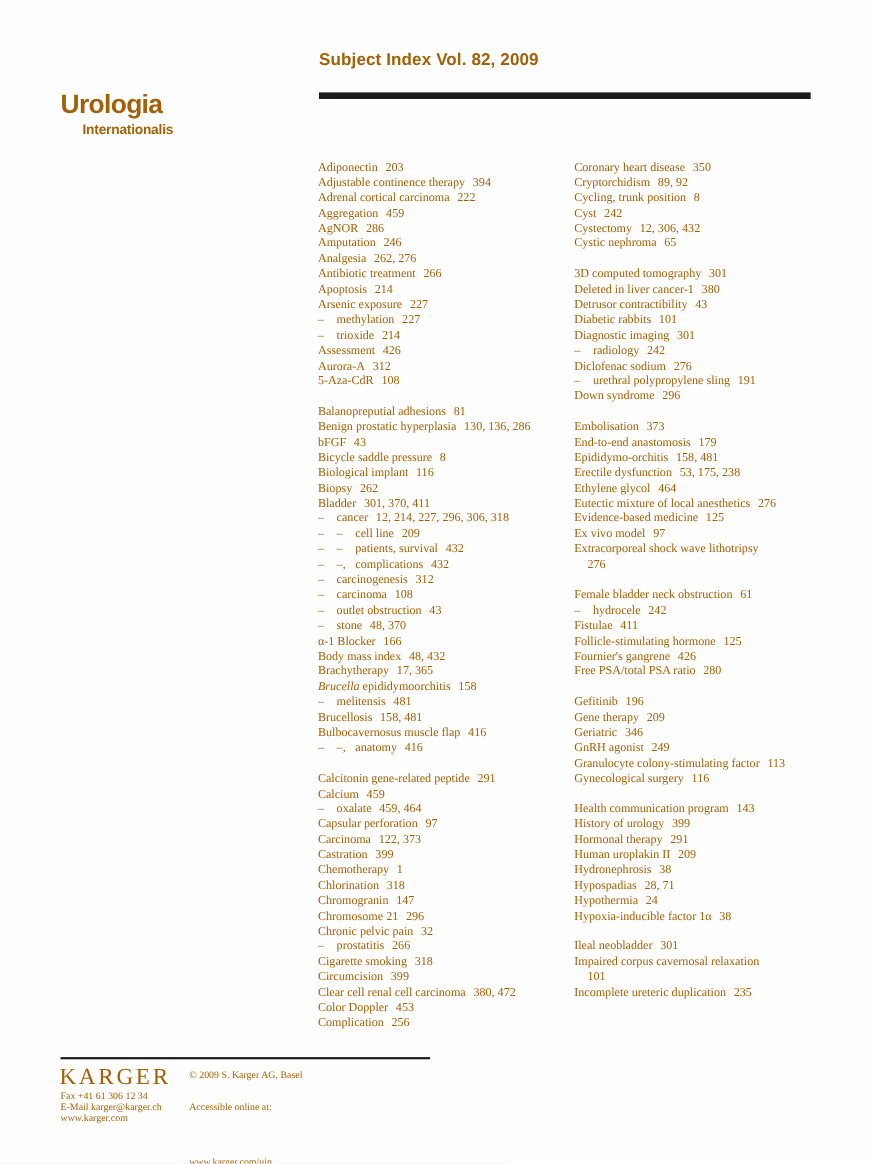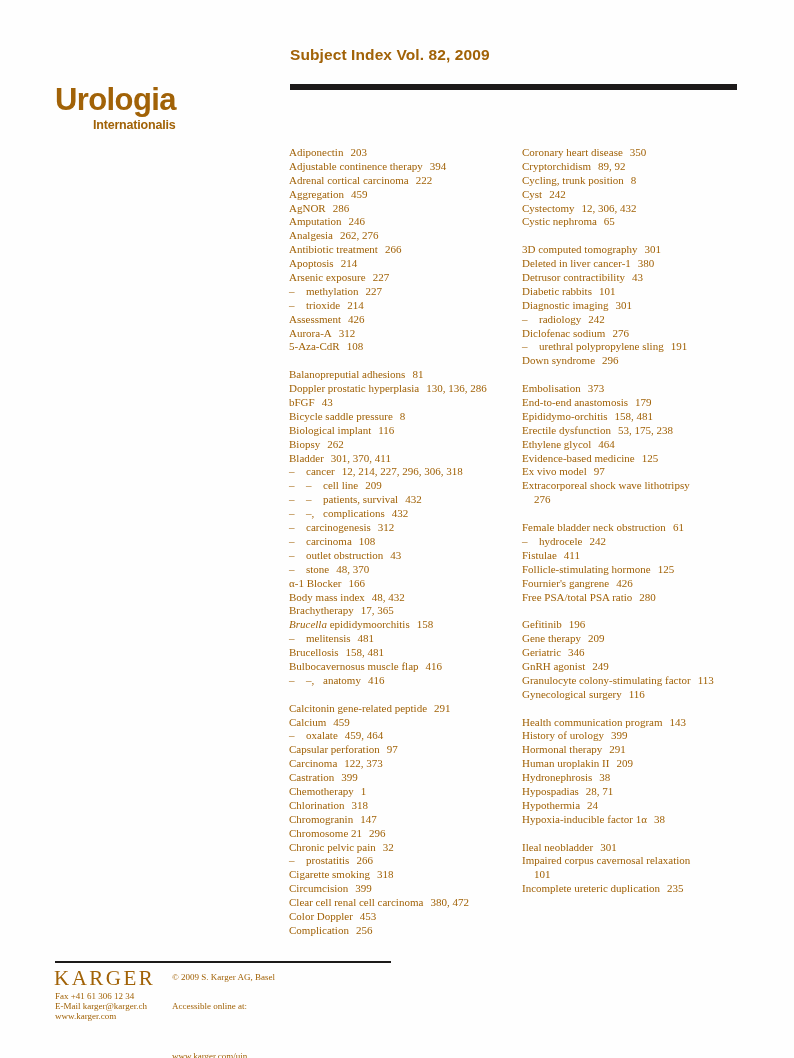--- a/index.html
+++ b/index.html
@@ -13,22 +13,22 @@
     position:absolute; left:290px; top:46px;
     font-family:"Liberation Sans", sans-serif; font-weight:bold;
     font-size:15.5px; letter-spacing:0.1px;
   }
   .title-rule {
     position:absolute; left:290px; top:84px; width:447px; height:6px;
     background:#1c1a19;
   }
   
   .logo { position:absolute; left:55px; top:84px; font-family:"Liberation Sans", sans-serif; font-weight:bold; }
-  .logo-main { font-size:31px; line-height:1; letter-spacing:-0.6px; }
-  .logo-sub  { font-size:12.5px; margin-left:38px; margin-top:3px; letter-spacing:-0.2px; }
+  .logo-main { font-size:24px; line-height:1; letter-spacing:-0.6px; }
+  .logo-sub  { font-size:12.5px; margin-left:20px; margin-top:3px; letter-spacing:-0.2px; }
   
   .col {
     position:absolute; top:146px; font-size:11px; line-height:13.9px;
     white-space:nowrap;
   }
   .col-left  { left:289px; width:228px; }
   .col-right { left:522px; width:258px; }
   .index-line { height:13.9px; }
   .index-line.blank { height:13.9px; }
   .index-line.wrap { padding-left:12px; }
@@ -73,21 +73,21 @@
       <div class="index-line"><span class="entry-text">Antibiotic treatment</span><span class="entry-pages">266</span></div>
       <div class="index-line"><span class="entry-text">Apoptosis</span><span class="entry-pages">214</span></div>
       <div class="index-line"><span class="entry-text">Arsenic exposure</span><span class="entry-pages">227</span></div>
       <div class="index-line"><span class="dash">–</span><span class="entry-text">methylation</span><span class="entry-pages">227</span></div>
       <div class="index-line"><span class="dash">–</span><span class="entry-text">trioxide</span><span class="entry-pages">214</span></div>
       <div class="index-line"><span class="entry-text">Assessment</span><span class="entry-pages">426</span></div>
       <div class="index-line"><span class="entry-text">Aurora-A</span><span class="entry-pages">312</span></div>
       <div class="index-line"><span class="entry-text">5-Aza-CdR</span><span class="entry-pages">108</span></div>
       <div class="index-line blank"></div>
       <div class="index-line"><span class="entry-text">Balanopreputial adhesions</span><span class="entry-pages">81</span></div>
-      <div class="index-line"><span class="entry-text">Doppler prostatic hyperplasia</span><span class="entry-pages">130, 136, 286</span></div>
+      <div class="index-line"><span class="entry-text">Benign prostatic hyperplasia</span><span class="entry-pages">130, 136, 286</span></div>
       <div class="index-line"><span class="entry-text">bFGF</span><span class="entry-pages">43</span></div>
       <div class="index-line"><span class="entry-text">Bicycle saddle pressure</span><span class="entry-pages">8</span></div>
       <div class="index-line"><span class="entry-text">Biological implant</span><span class="entry-pages">116</span></div>
       <div class="index-line"><span class="entry-text">Biopsy</span><span class="entry-pages">262</span></div>
       <div class="index-line"><span class="entry-text">Bladder</span><span class="entry-pages">301, 370, 411</span></div>
       <div class="index-line"><span class="dash">–</span><span class="entry-text">cancer</span><span class="entry-pages">12, 214, 227, 296, 306, 318</span></div>
       <div class="index-line"><span class="dash">–</span><span class="dash">–</span><span class="entry-text">cell line</span><span class="entry-pages">209</span></div>
       <div class="index-line"><span class="dash">–</span><span class="dash">–</span><span class="entry-text">patients, survival</span><span class="entry-pages">432</span></div>
       <div class="index-line"><span class="dash">–</span><span class="dash">–,</span><span class="entry-text">complications</span><span class="entry-pages">432</span></div>
       <div class="index-line"><span class="dash">–</span><span class="entry-text">carcinogenesis</span><span class="entry-pages">312</span></div>
@@ -137,20 +137,21 @@
       <div class="index-line"><span class="dash">–</span><span class="entry-text">radiology</span><span class="entry-pages">242</span></div>
       <div class="index-line"><span class="entry-text">Diclofenac sodium</span><span class="entry-pages">276</span></div>
       <div class="index-line"><span class="dash">–</span><span class="entry-text">urethral polypropylene sling</span><span class="entry-pages">191</span></div>
       <div class="index-line"><span class="entry-text">Down syndrome</span><span class="entry-pages">296</span></div>
       <div class="index-line blank"></div>
       <div class="index-line"><span class="entry-text">Embolisation</span><span class="entry-pages">373</span></div>
       <div class="index-line"><span class="entry-text">End-to-end anastomosis</span><span class="entry-pages">179</span></div>
       <div class="index-line"><span class="entry-text">Epididymo-orchitis</span><span class="entry-pages">158, 481</span></div>
       <div class="index-line"><span class="entry-text">Erectile dysfunction</span><span class="entry-pages">53, 175, 238</span></div>
       <div class="index-line"><span class="entry-text">Ethylene glycol</span><span class="entry-pages">464</span></div>
+      <div class="index-line"><span class="entry-text">Eutectic mixture of local anesthetics</span><span class="entry-pages">276</span></div>
       <div class="index-line"><span class="entry-text">Evidence-based medicine</span><span class="entry-pages">125</span></div>
       <div class="index-line"><span class="entry-text">Ex vivo model</span><span class="entry-pages">97</span></div>
       <div class="index-line"><span class="entry-text">Extracorporeal shock wave lithotripsy</span></div>
       <div class="index-line wrap"><span class="entry-text">276</span></div>
       <div class="index-line blank"></div>
       <div class="index-line"><span class="entry-text">Female bladder neck obstruction</span><span class="entry-pages">61</span></div>
       <div class="index-line"><span class="dash">–</span><span class="entry-text">hydrocele</span><span class="entry-pages">242</span></div>
       <div class="index-line"><span class="entry-text">Fistulae</span><span class="entry-pages">411</span></div>
       <div class="index-line"><span class="entry-text">Follicle-stimulating hormone</span><span class="entry-pages">125</span></div>
       <div class="index-line"><span class="entry-text">Fournier's gangrene</span><span class="entry-pages">426</span></div>

